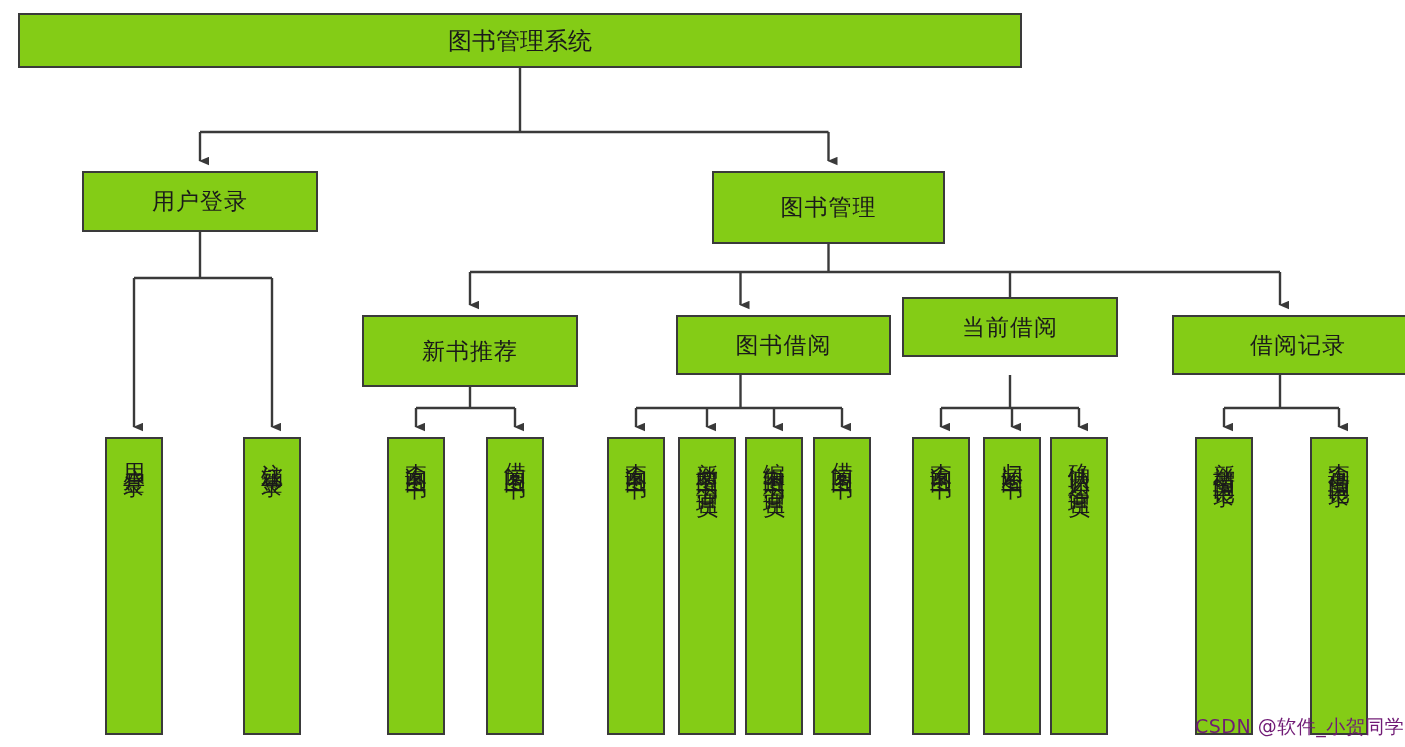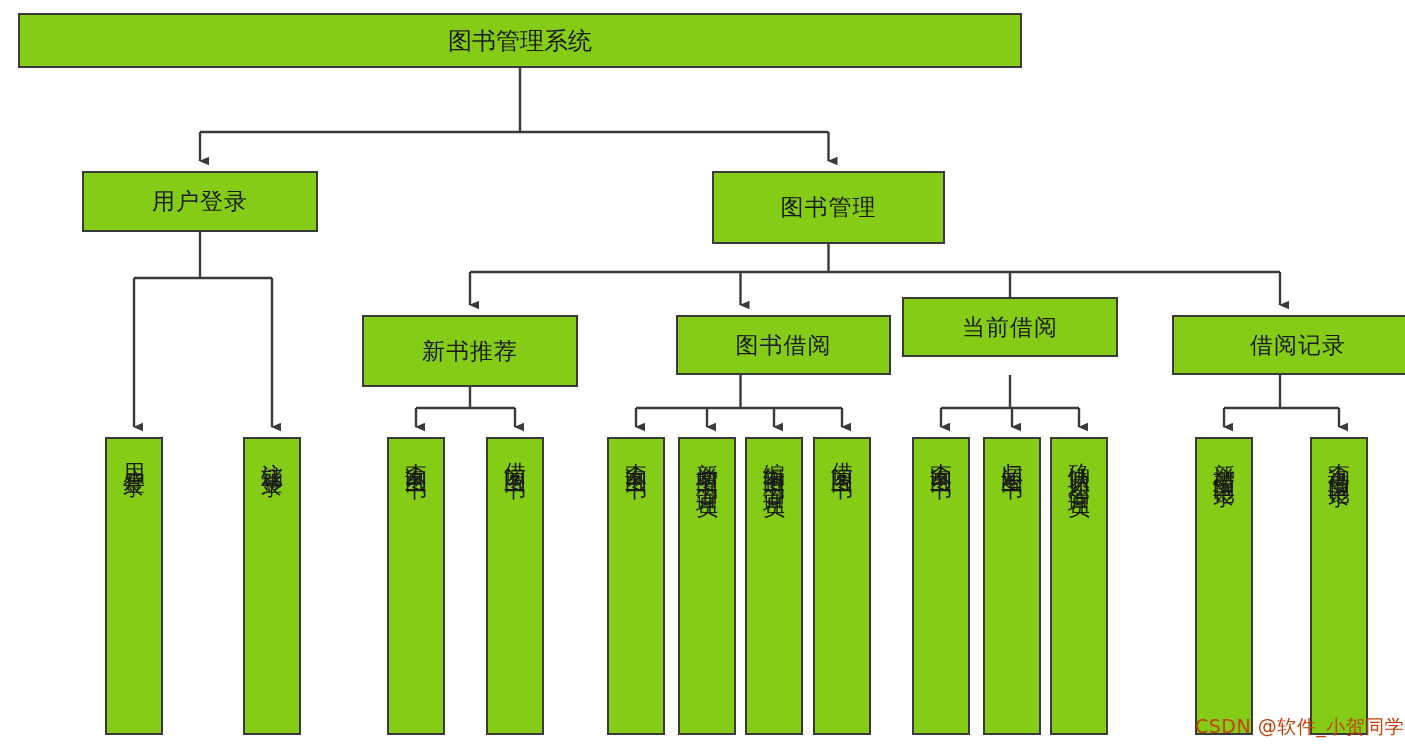--- a/index.html
+++ b/index.html
@@ -51,21 +51,21 @@
     writing-mode: vertical-rl;
     text-orientation: upright;
     letter-spacing: 5px;
     line-height: 1;
     white-space: nowrap;
     display: block;
   }
   .watermark {
     position: absolute;
     font-size: 19px;
-    color: #c2410c;
+    color: #701a75;
     white-space: nowrap;
     letter-spacing: 0.5px;
   }
 </style>
 </head>
 <body>
 
 <div id="canvas">
 
   <svg class="edges" viewBox="0 0 1405 747">

